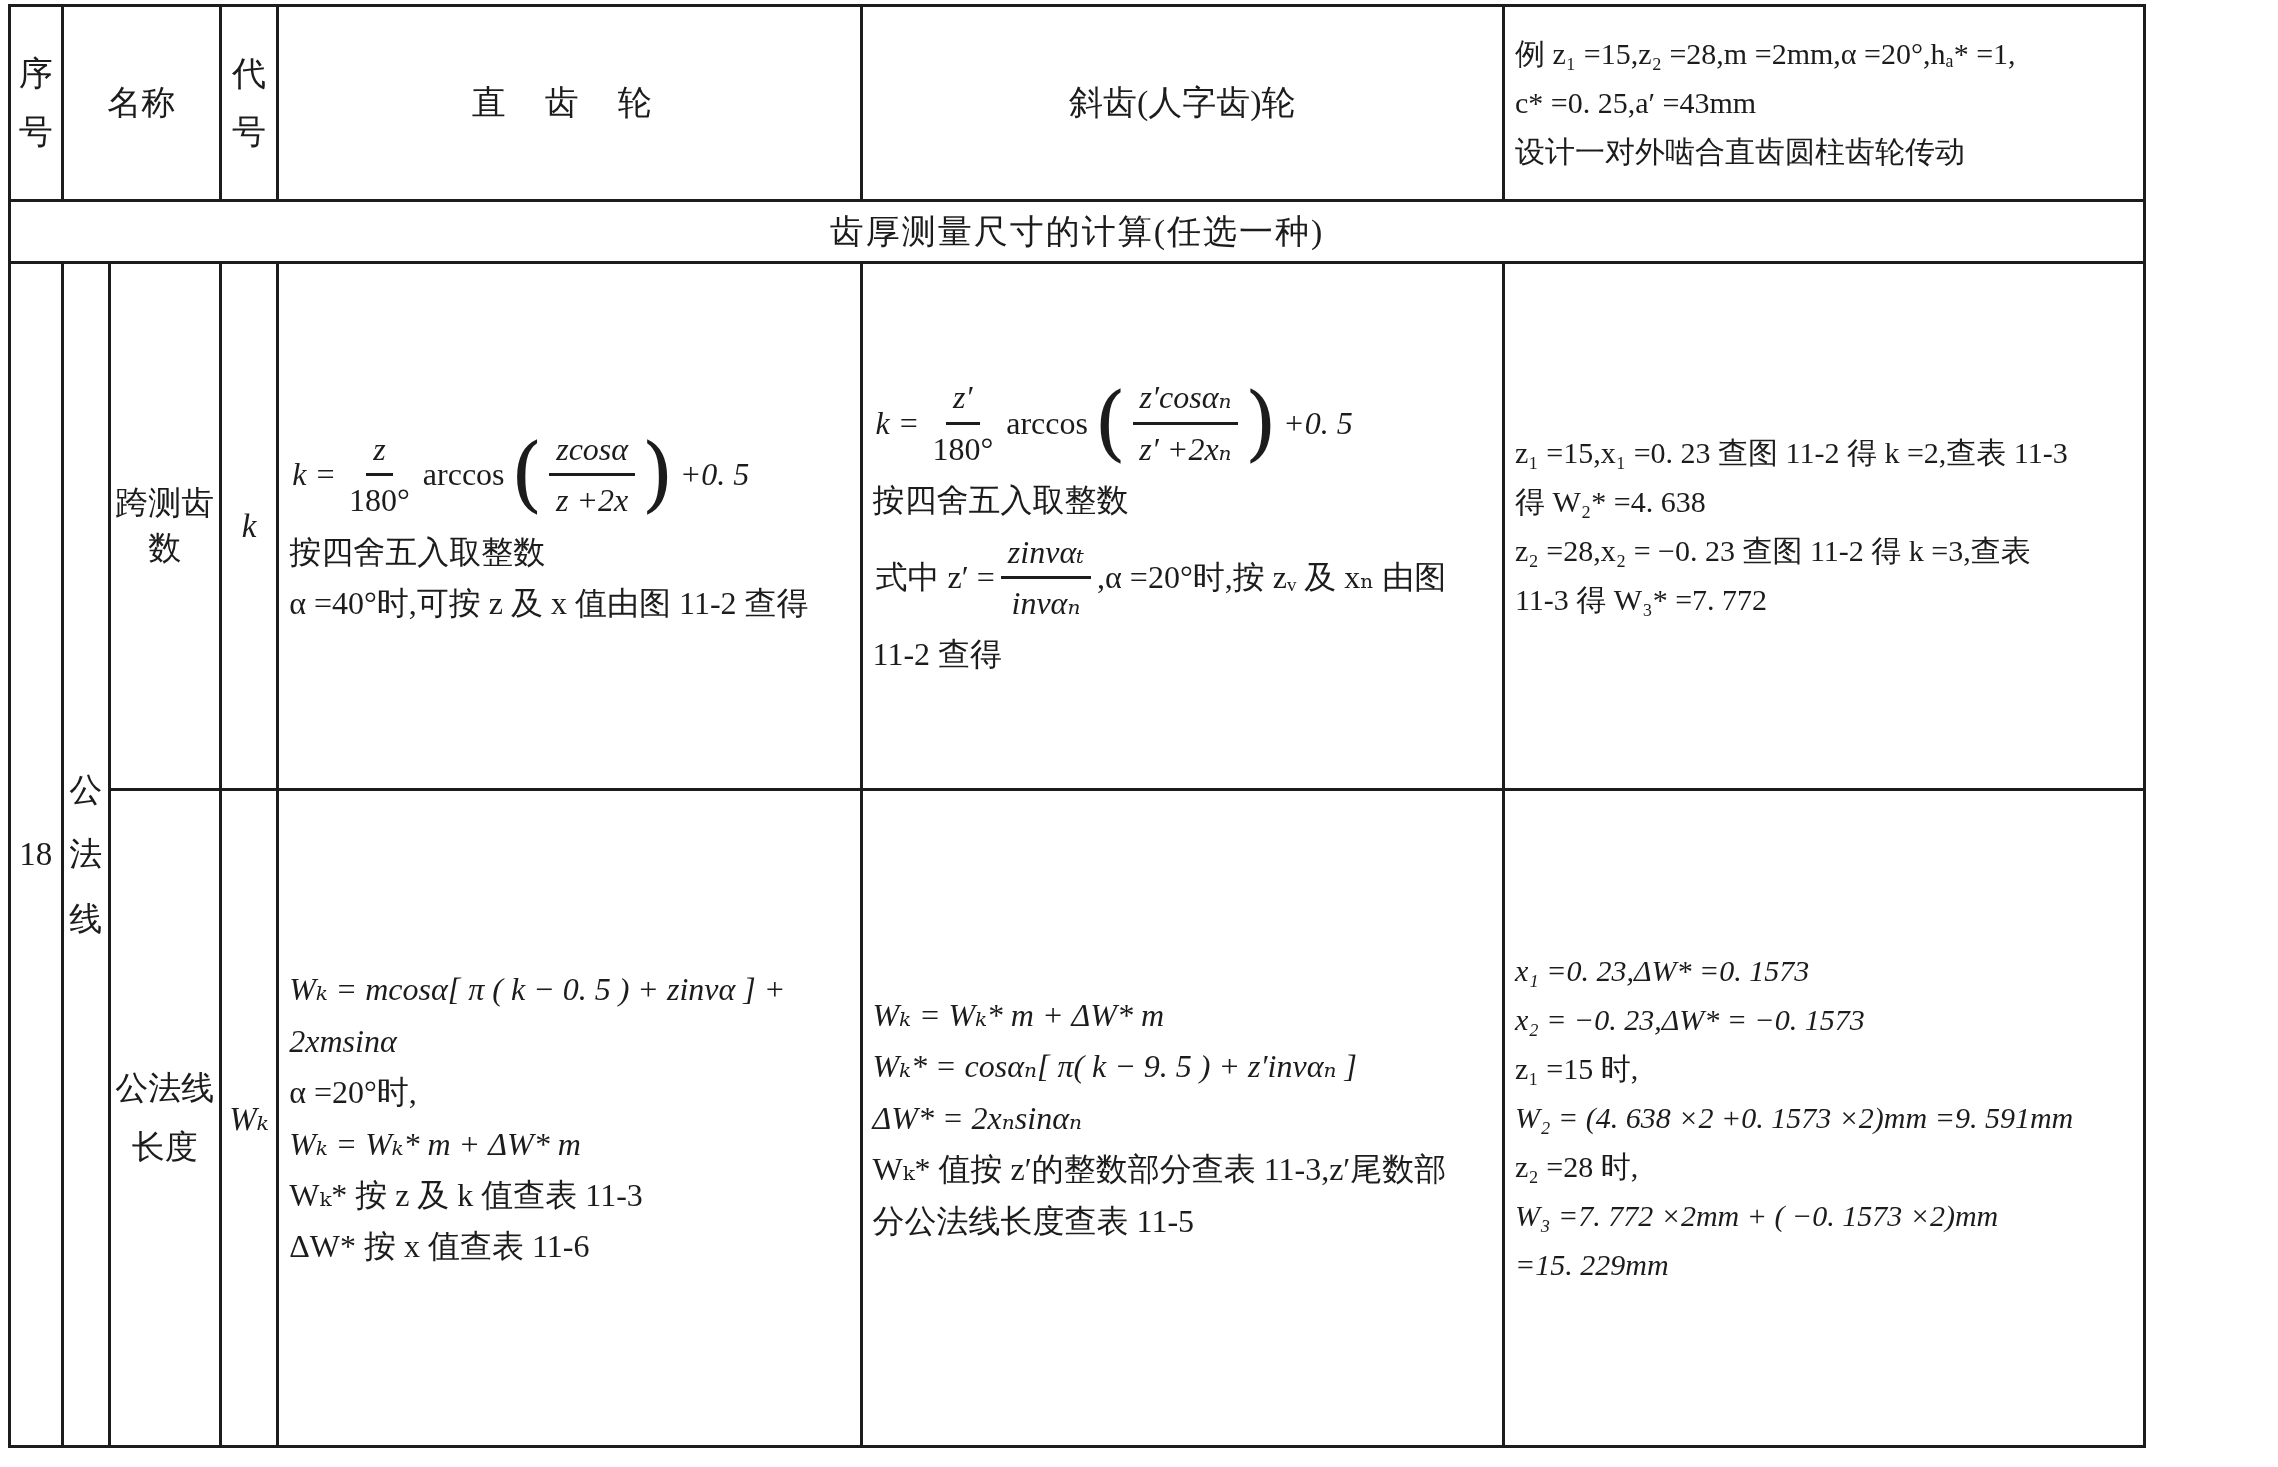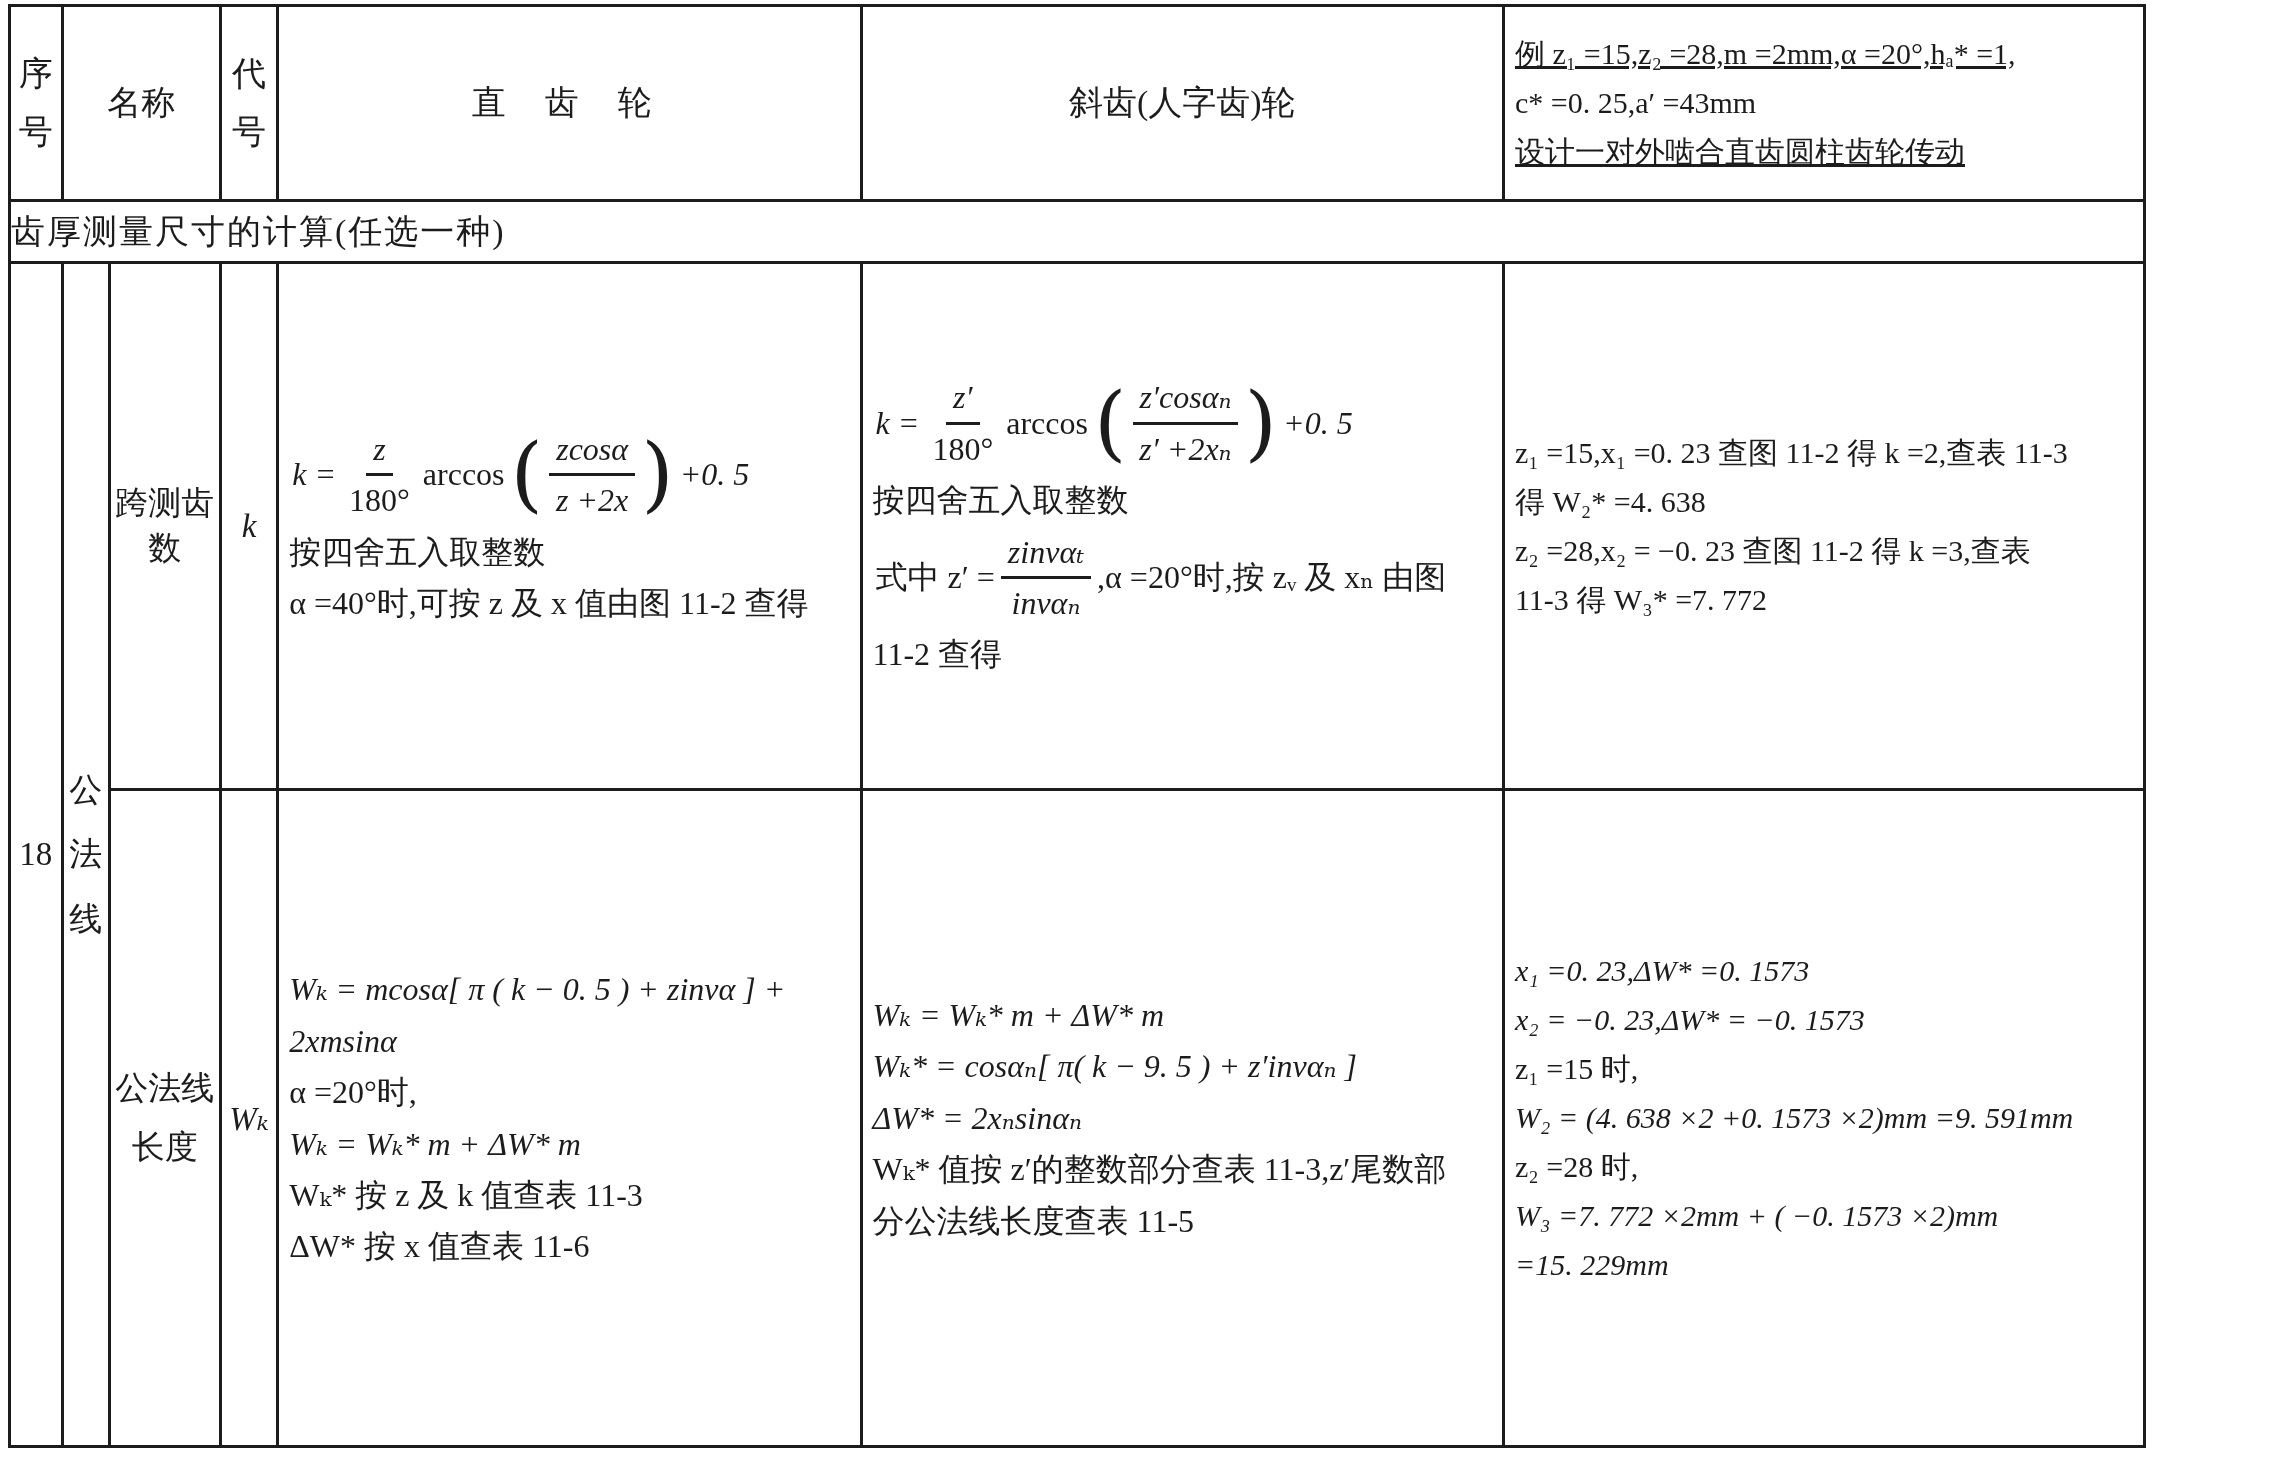--- a/index.html
+++ b/index.html
@@ -9,38 +9,38 @@
     color:#1c1c1c;font-size:33px;
   }
   table.sheet{border-collapse:collapse;table-layout:fixed;margin:4px 0 0 8px;}
   .sheet td{border:3px solid #1c1c1c;vertical-align:middle;padding:0;}
   .center{text-align:center;}
   
   .vstack{width:1.15em;margin:0 auto;word-break:break-all;text-align:center;line-height:1.7;}
   .vstack.loose{line-height:1.95;}
   .two-line{text-align:center;line-height:1.8;}
   .spaced{letter-spacing:0.45em;text-indent:0.45em;}
-  .sec-title{letter-spacing:2px;font-size:34px;}
+  .sec-title{text-align:center;letter-spacing:2px;font-size:34px;}
   
   .lines{padding:6px 8px 6px 10px;}
   .lines > div{margin:13px 0;white-space:nowrap;line-height:1.2;}
   .ex{font-size:30px;}
   .fm{font-size:32px;}
   .math{font-style:italic;}
   .rm{font-style:normal;}
   
   .fline{display:flex;align-items:center;white-space:nowrap;}
   .fline > span{margin:0 3px;}
   .frac{display:inline-flex;flex-direction:column;align-items:center;vertical-align:middle;margin:0 4px;}
   .frac .num{padding:0 7px 5px;border-bottom:3px solid #1c1c1c;}
   .frac .den{padding:5px 7px 0;}
   .paren{font-size:2.6em;font-weight:100;line-height:0.8;font-style:normal;
          font-family:"DejaVu Serif",serif;margin:0 1px;}
   
-  .ind15{margin-left:15px;text-decoration:underline;}.ind22{margin-left:22px;}.ind24{margin-left:24px;}
+  .ind15{margin-left:15px;}.ind22{margin-left:22px;}.ind24{margin-left:24px;}
   .ind30{margin-left:30px;}.ind36{margin-left:36px;}.ind50{margin-left:50px;}
   .ind62{margin-left:62px;}
   .hdr{font-size:34px;}
 </style>
 </head>
 <body>
 
 <div class="page">
   <table class="sheet">
     <colgroup>

